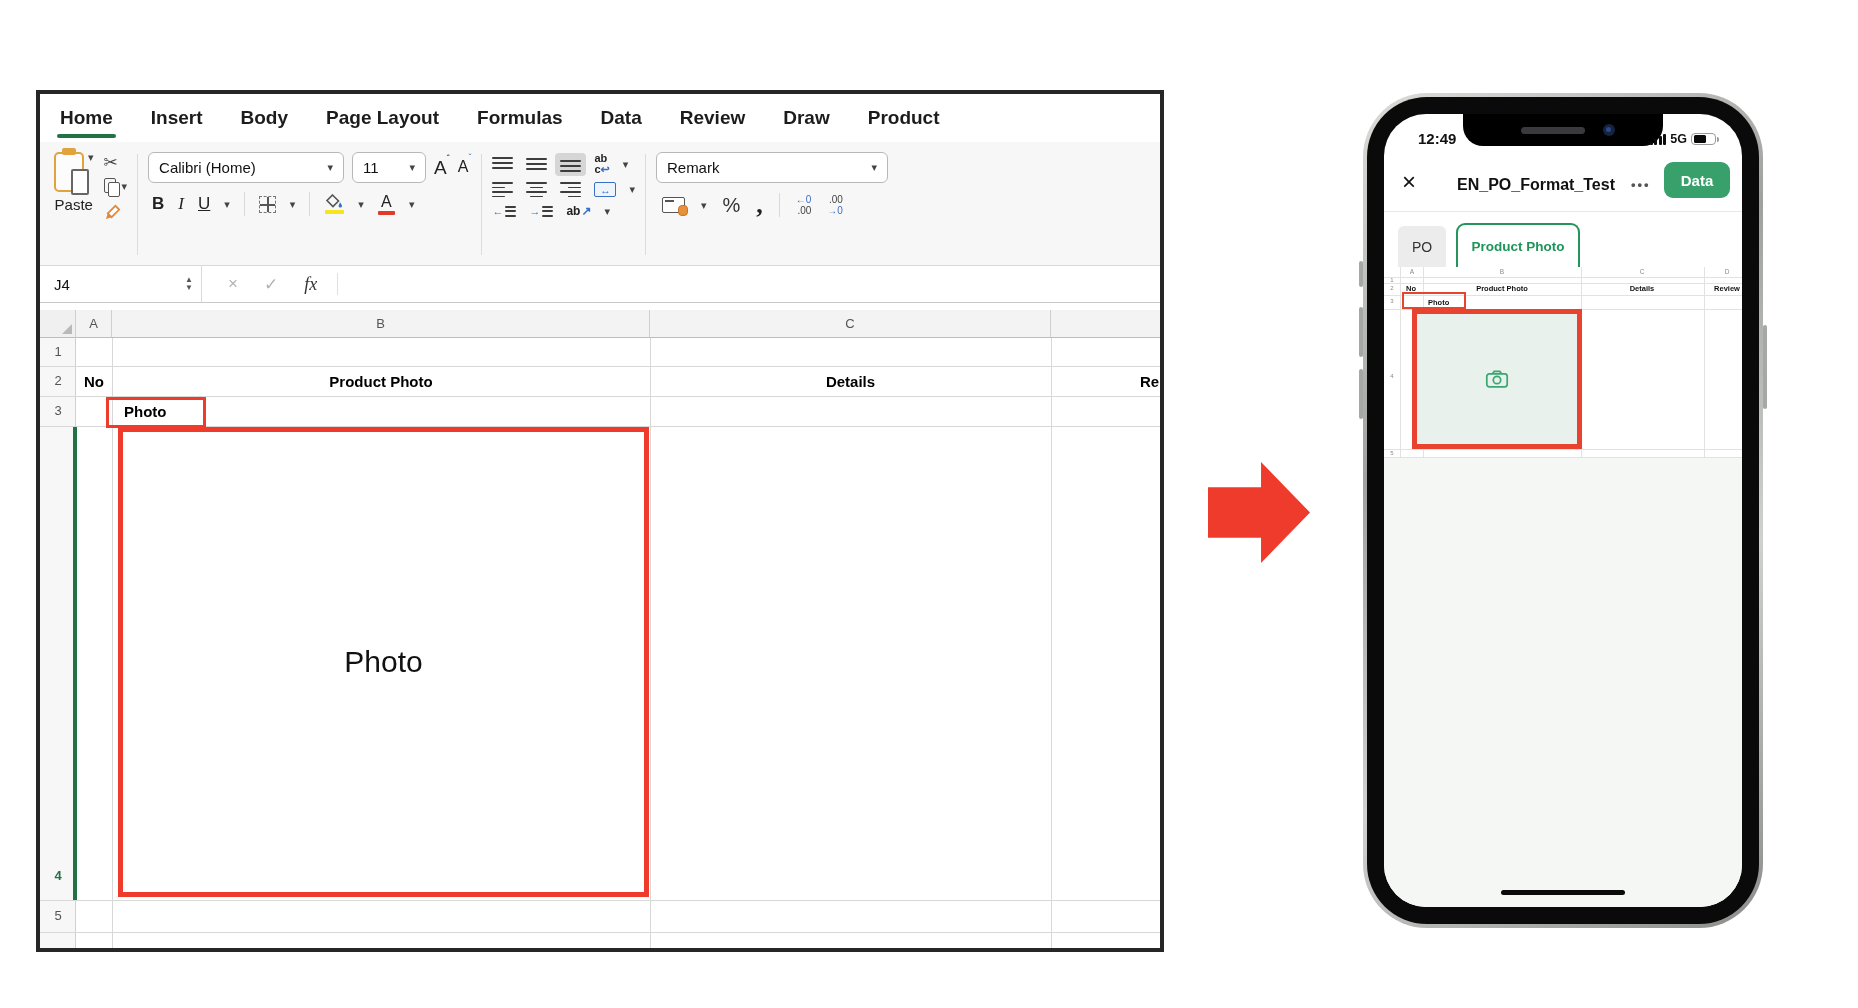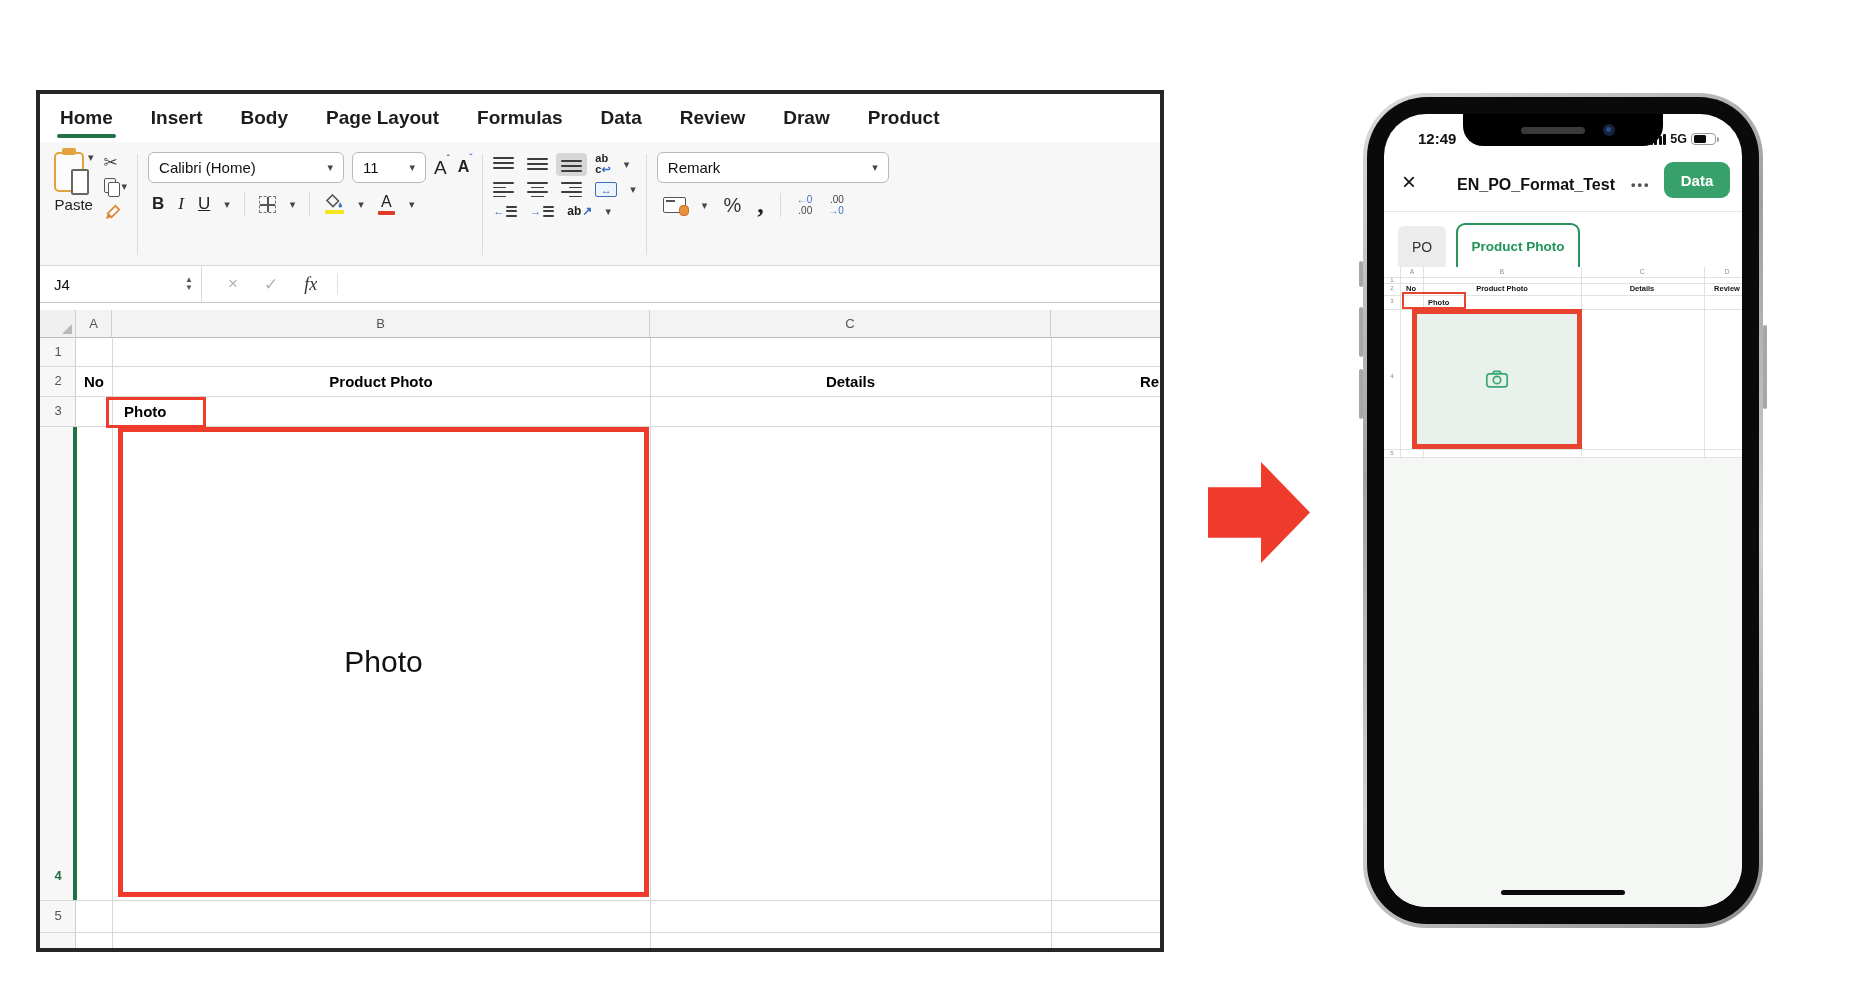--- a/index.html
+++ b/index.html
@@ -40,21 +40,21 @@
   .ic-copy::after{content:'';position:absolute;left:4px;top:4px;width:10px;height:13px;border:1.6px solid #555;border-radius:2px;background:#fff;}
 
   
   .rg-font{gap:9px;padding-top:2px;}
   .combo{display:flex;align-items:center;justify-content:space-between;background:#fff;
       border:1px solid #b8b8b8;border-radius:6px;height:31px;padding:0 10px;font-size:15px;color:#111;}
   .font-row1{display:flex;align-items:center;gap:8px;}
   .font-row2{display:flex;align-items:center;gap:14px;padding-left:4px;}
   .biga{font-size:19px;color:#222;position:relative;line-height:1;}
   .biga sup{font-size:9px;position:relative;top:-6px;}
-  .biga.shrink{font-size:16px;font-weight:bold;}
+  .biga.shrink{font-size:16px;}
   .biga.shrink sup{color:#3a6fc4;}
   .fmt-b{font-weight:700;font-size:17px;color:#222;}
   .fmt-i{font-style:italic;font-size:17px;font-family:"Liberation Serif",serif;color:#222;}
   .fmt-u{font-size:17px;text-decoration:underline;color:#222;}
   .mini-sep{width:1px;height:24px;background:#dadada;}
   .ic-borders{width:17px;height:17px;border:1.5px dashed #777;position:relative;}
   .ic-borders::before{content:'';position:absolute;left:0;right:0;top:50%;height:1.5px;background:#555;}
   .ic-borders::after{content:'';position:absolute;top:0;bottom:0;left:50%;width:1.5px;background:#555;}
   .stack-ic{display:flex;flex-direction:column;align-items:center;gap:1px;}
   .ybar{width:19px;height:4px;background:#f5e51e;border-radius:1px;}

